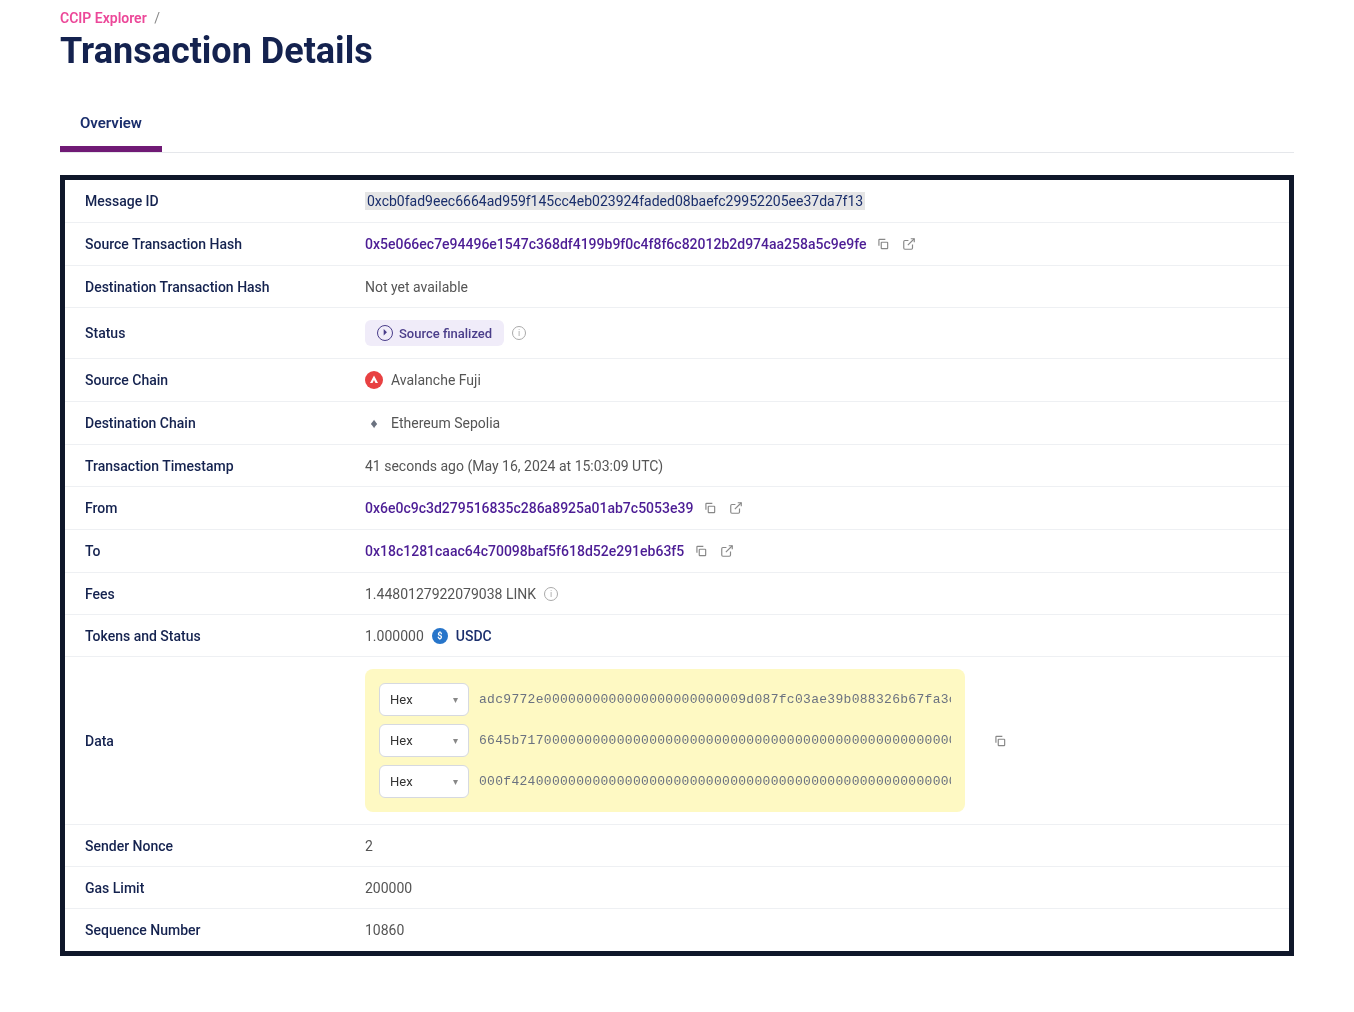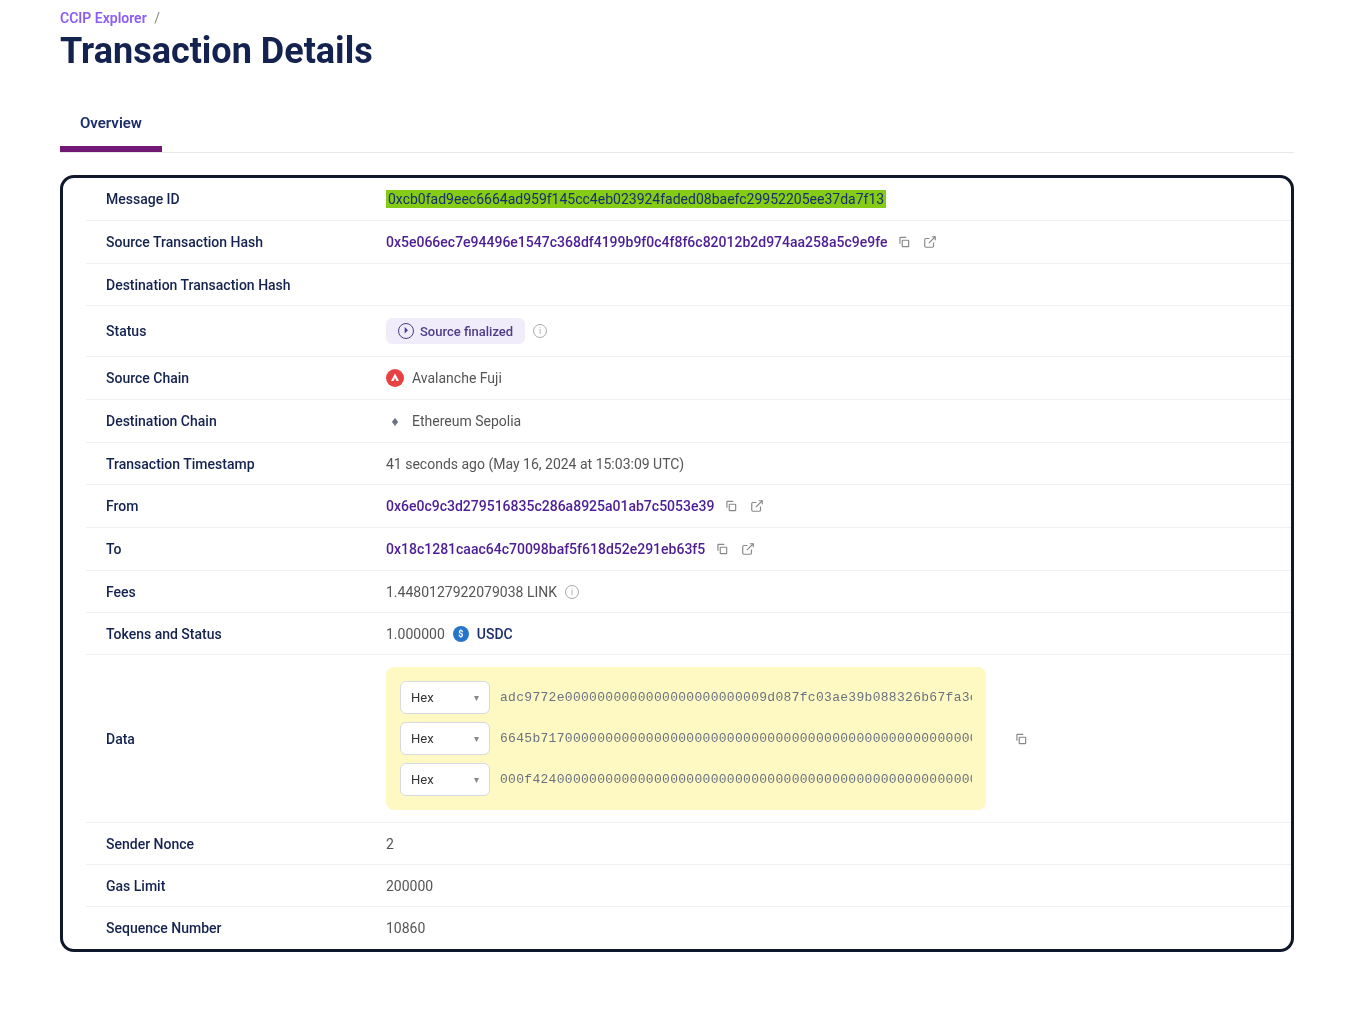--- a/index.html
+++ b/index.html
@@ -12,21 +12,21 @@
       background: #ffffff;
       color: #1a1a2e;
       padding: 10px 60px 40px 60px;
     }
     .breadcrumb {
       font-size: 14px;
       color: #1a2e6c;
       margin-bottom: 4px;
     }
     .breadcrumb a {
-      color: #8b5cf6;
+      color: #ec4899;
       font-weight: 600;
       text-decoration: none;
       text-align: center;
     }
     .breadcrumb .sep {
       color: #888;
       margin: 0 4px;
     }
     h1.page-title {
       font-size: 36px;
@@ -41,24 +41,23 @@
     .tab {
       display: inline-block;
       padding: 14px 20px;
       font-size: 15px;
       font-weight: 600;
       color: #1a2e6c;
       border-bottom: 6px solid #701a75;
       cursor: pointer;
     }
     .details-card {
-      border: 3px solid #0f172a;
-      border-radius: 14px;
+      border: 5px solid #0f172a;
+      border-radius: 0;
       overflow: hidden;
-      padding-left: 23px;
     }
     .row {
       display: flex;
       align-items: center;
       padding: 12px 20px;
       border-bottom: 1px solid #eef0f3;
       min-height: 42px;
     }
     .row:last-child {
       border-bottom: none;
@@ -72,21 +71,21 @@
     .row .value {
       flex: 1;
       font-size: 14px;
       color: #555;
       display: flex;
       align-items: center;
       gap: 8px;
       flex-wrap: wrap;
     }
     .value.highlighted span.txt {
-      background: #84cc16;
+      background: #e5e5e5;
       color: #1a2e6c;
       padding: 1px 2px;
     }
     .value a.hash-link, .value .hash-link {
       color: #4c1d95;
       text-decoration: none;
       font-weight: 500;
     }
     .icon-btn {
       display: inline-flex;
@@ -255,20 +254,21 @@
             <path d="M18 13v6a2 2 0 0 1-2 2H5a2 2 0 0 1-2-2V8a2 2 0 0 1 2-2h6"></path>
             <polyline points="15 3 21 3 21 9"></polyline>
             <line x1="10" y1="14" x2="21" y2="3"></line>
           </svg>
       </span>
     </div>
   </div>
 
   <div class="row">
     <div class="label">Destination Transaction Hash</div>
+    <div class="value">Not yet available</div>
   </div>
 
   <div class="row">
     <div class="label">Status</div>
     <div class="value">
       <span class="status-badge">
         <span class="status-icon">⏵</span>
         <span>Source finalized</span>
       </span>
       <span class="info-icon">i</span>

